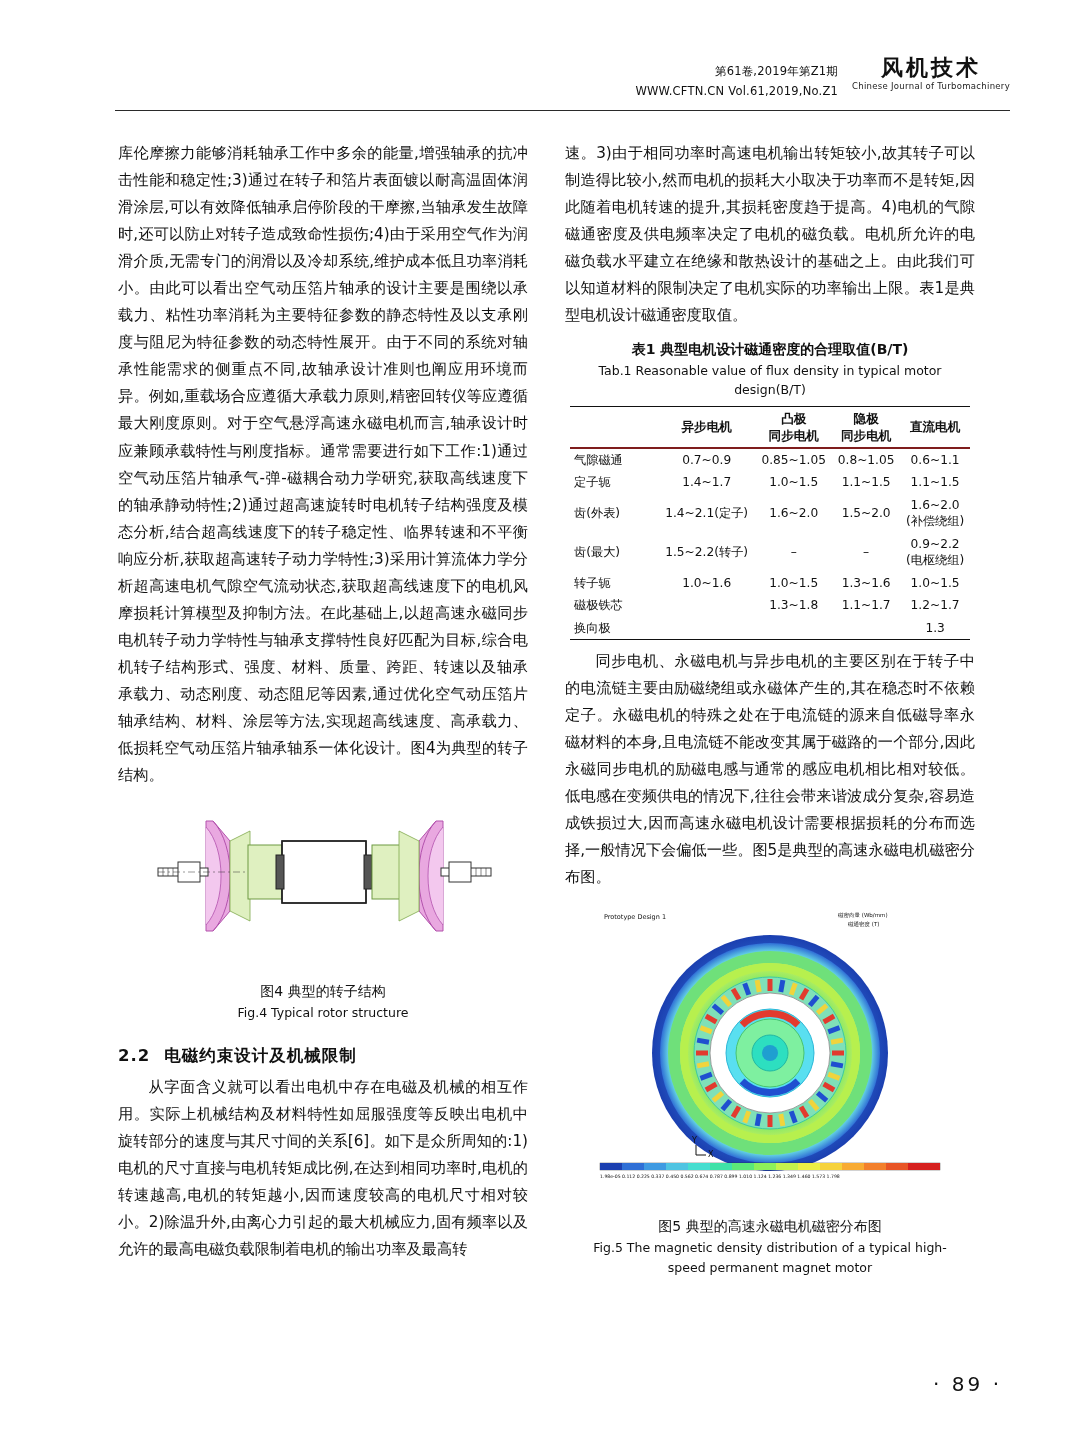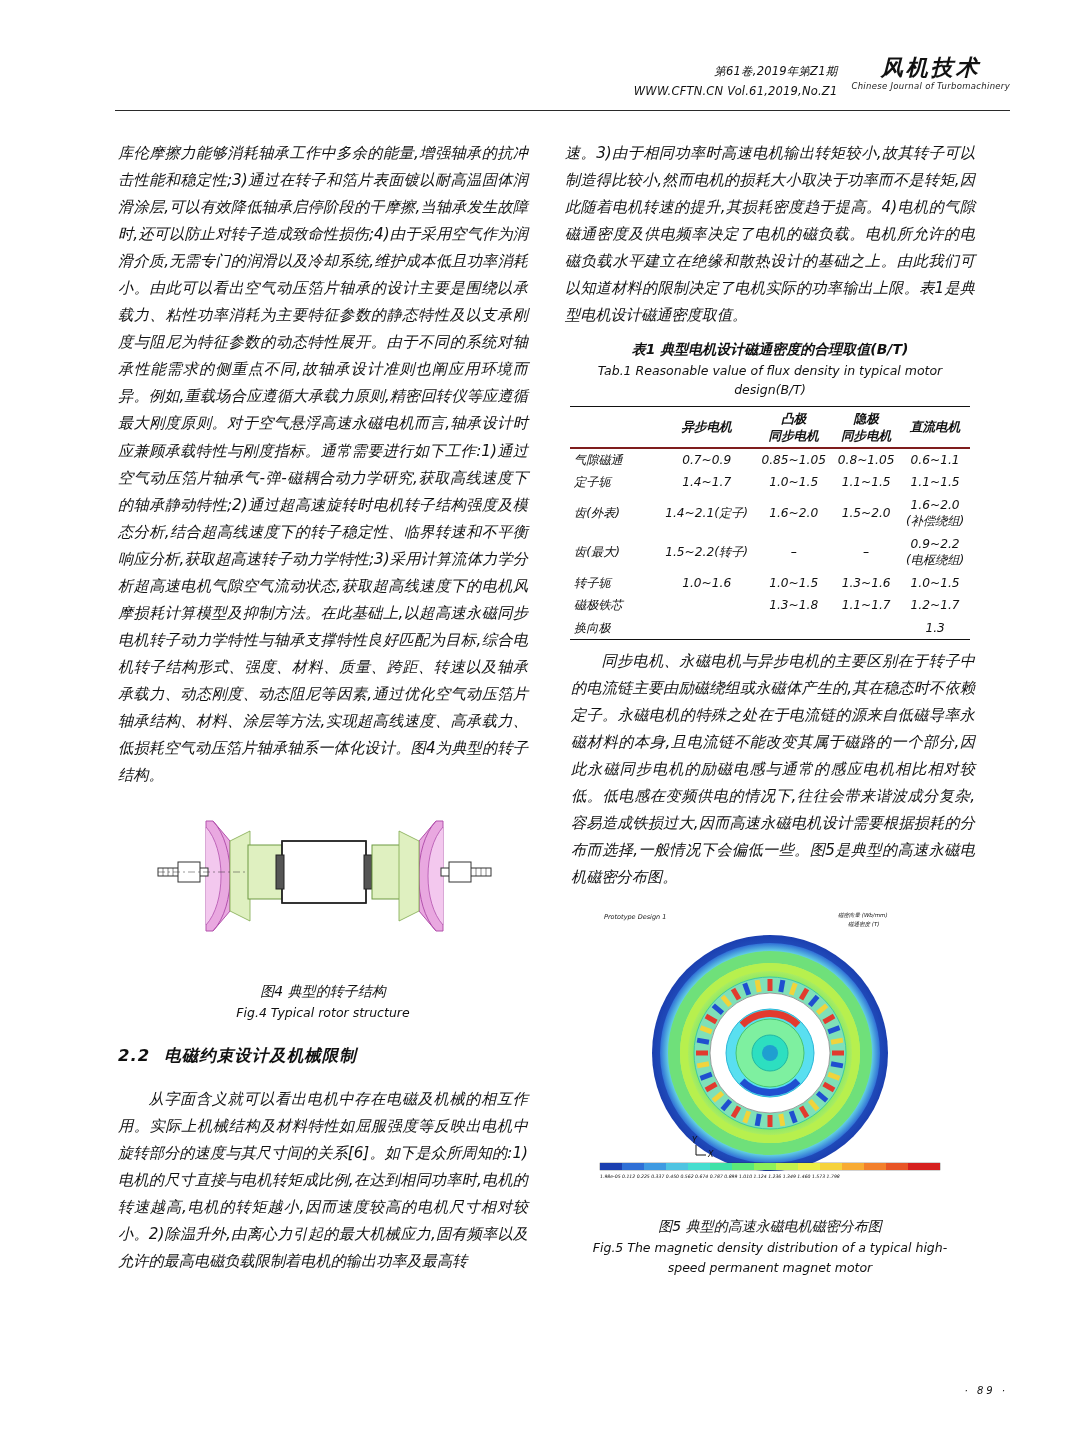--- a/index.html
+++ b/index.html
@@ -4,21 +4,21 @@
 <style>
   html, body { margin:0; padding:0; }
   body {
     width:1080px; height:1456px;
     background:#ffffff;
     font-family:"DejaVu Sans","Liberation Sans",sans-serif;
     color:#111;
     position:relative;
     overflow:hidden;
   }
-  .page { position:relative; width:1072px; height:1456px;font-style:italic; }
+  .page { position:relative; width:1072px; height:1456px; }
 
   
   .header {
     position:absolute; top:56px; right:62px;
     display:flex; align-items:flex-start; justify-content:flex-end;
   }
   .header-left { text-align:right; padding-top:6px; padding-right:14px; }
   .header-line { font-size:11.5px; color:#111; line-height:1.7; letter-spacing:0.2px; }
   .journal-logo { text-align:center; }
   .journal-cn {
@@ -48,21 +48,21 @@
   .col p.indent { text-indent:2em; }
 
   
   .fig4-wrap { margin-top:12px; text-align:center; }
   .fig4-canvas { width:410px; height:150px; }
   .fig-caption { text-align:center; font-size:14px; line-height:1.6; margin-top:20px; }
   .fig-caption .en { font-size:12.5px; }
 
   
   .sec-head {
-    margin-top:18px; margin-bottom:16px;
+    margin-top:18px; margin-bottom:4px;
     font-size:16.5px; font-weight:bold; letter-spacing:1px;
   }
   .sec-head .num { margin-right:14px; }
 
   
   .tbl-title { text-align:center; font-size:14px; line-height:1.55; margin:10px 0 6px 0; }
   .tbl-title .cn { font-weight:bold;text-align:center; }
   .tbl-title .en { font-size:12.5px; font-weight:normal; }
   table.data {
     border-collapse:collapse; width:400px; margin:0 auto;
@@ -78,22 +78,22 @@
   .tbl-rule-top { border-top:1.6px solid #111; }
   .tbl-rule-mid { border-top:2px solid #7f1d1d; }
   .tbl-rule-bot { border-bottom:1.6px solid #111; }
 
   
   .fig5-wrap { margin-top:14px; text-align:center; }
   .fig5-box { width:400px; height:290px; margin:0 auto; background:#bef264; position:relative; }
 
   
   .page-num {
-    position:absolute; bottom:60px; right:64px;
-    font-size:10px; letter-spacing:3px;
+    position:absolute; bottom:60px; right:70px;
+    font-size:20px; letter-spacing:3px;
   }
 </style>
 </head>
 <body>
 
 <div class="page">
 
   <div class="header">
     <div class="header-left">
       <div class="header-line">第61卷,2019年第Z1期</div>
@@ -238,21 +238,21 @@
         <tr class="tbl-rule-bot">
           <td class="rowhead">换向极</td>
           <td></td>
           <td></td>
           <td></td>
           <td>1.3</td>
         </tr>
       </tbody>
     </table>
 
-    <p class="indent" style="margin-top:8px;margin-left:6px;">同步电机、永磁电机与异步电机的主要区别在于转子中的电流链主要由励磁绕组或永磁体产生的,其在稳态时不依赖定子。永磁电机的特殊之处在于电流链的源来自低磁导率永磁材料的本身,且电流链不能改变其属于磁路的一个部分,因此永磁同步电机的励磁电感与通常的感应电机相比相对较低。低电感在变频供电的情况下,往往会带来谐波成分复杂,容易造成铁损过大,因而高速永磁电机设计需要根据损耗的分布而选择,一般情况下会偏低一些。图5是典型的高速永磁电机磁密分布图。</p>
+    <p class="indent" style="margin-top:8px;">同步电机、永磁电机与异步电机的主要区别在于转子中的电流链主要由励磁绕组或永磁体产生的,其在稳态时不依赖定子。永磁电机的特殊之处在于电流链的源来自低磁导率永磁材料的本身,且电流链不能改变其属于磁路的一个部分,因此永磁同步电机的励磁电感与通常的感应电机相比相对较低。低电感在变频供电的情况下,往往会带来谐波成分复杂,容易造成铁损过大,因而高速永磁电机设计需要根据损耗的分布而选择,一般情况下会偏低一些。图5是典型的高速永磁电机磁密分布图。</p>
 
     <div class="fig5-wrap">
       <div class="fig5-box">
         <svg viewBox="0 0 400 290" width="400" height="290">
           <rect x="0" y="0" width="400" height="290" fill="#ffffff"></rect>
 
           <text x="34" y="14" font-size="6.5" fill="#111" font-family="DejaVu Sans, sans-serif">Prototype Design 1</text>
 
           <text x="268" y="12" font-size="5.5" fill="#111" font-family="DejaVu Sans, sans-serif">磁密向量 (Wb/mm)</text>
           <text x="278" y="21" font-size="5.5" fill="#111" font-family="DejaVu Sans, sans-serif">磁通密度 (T)</text>

